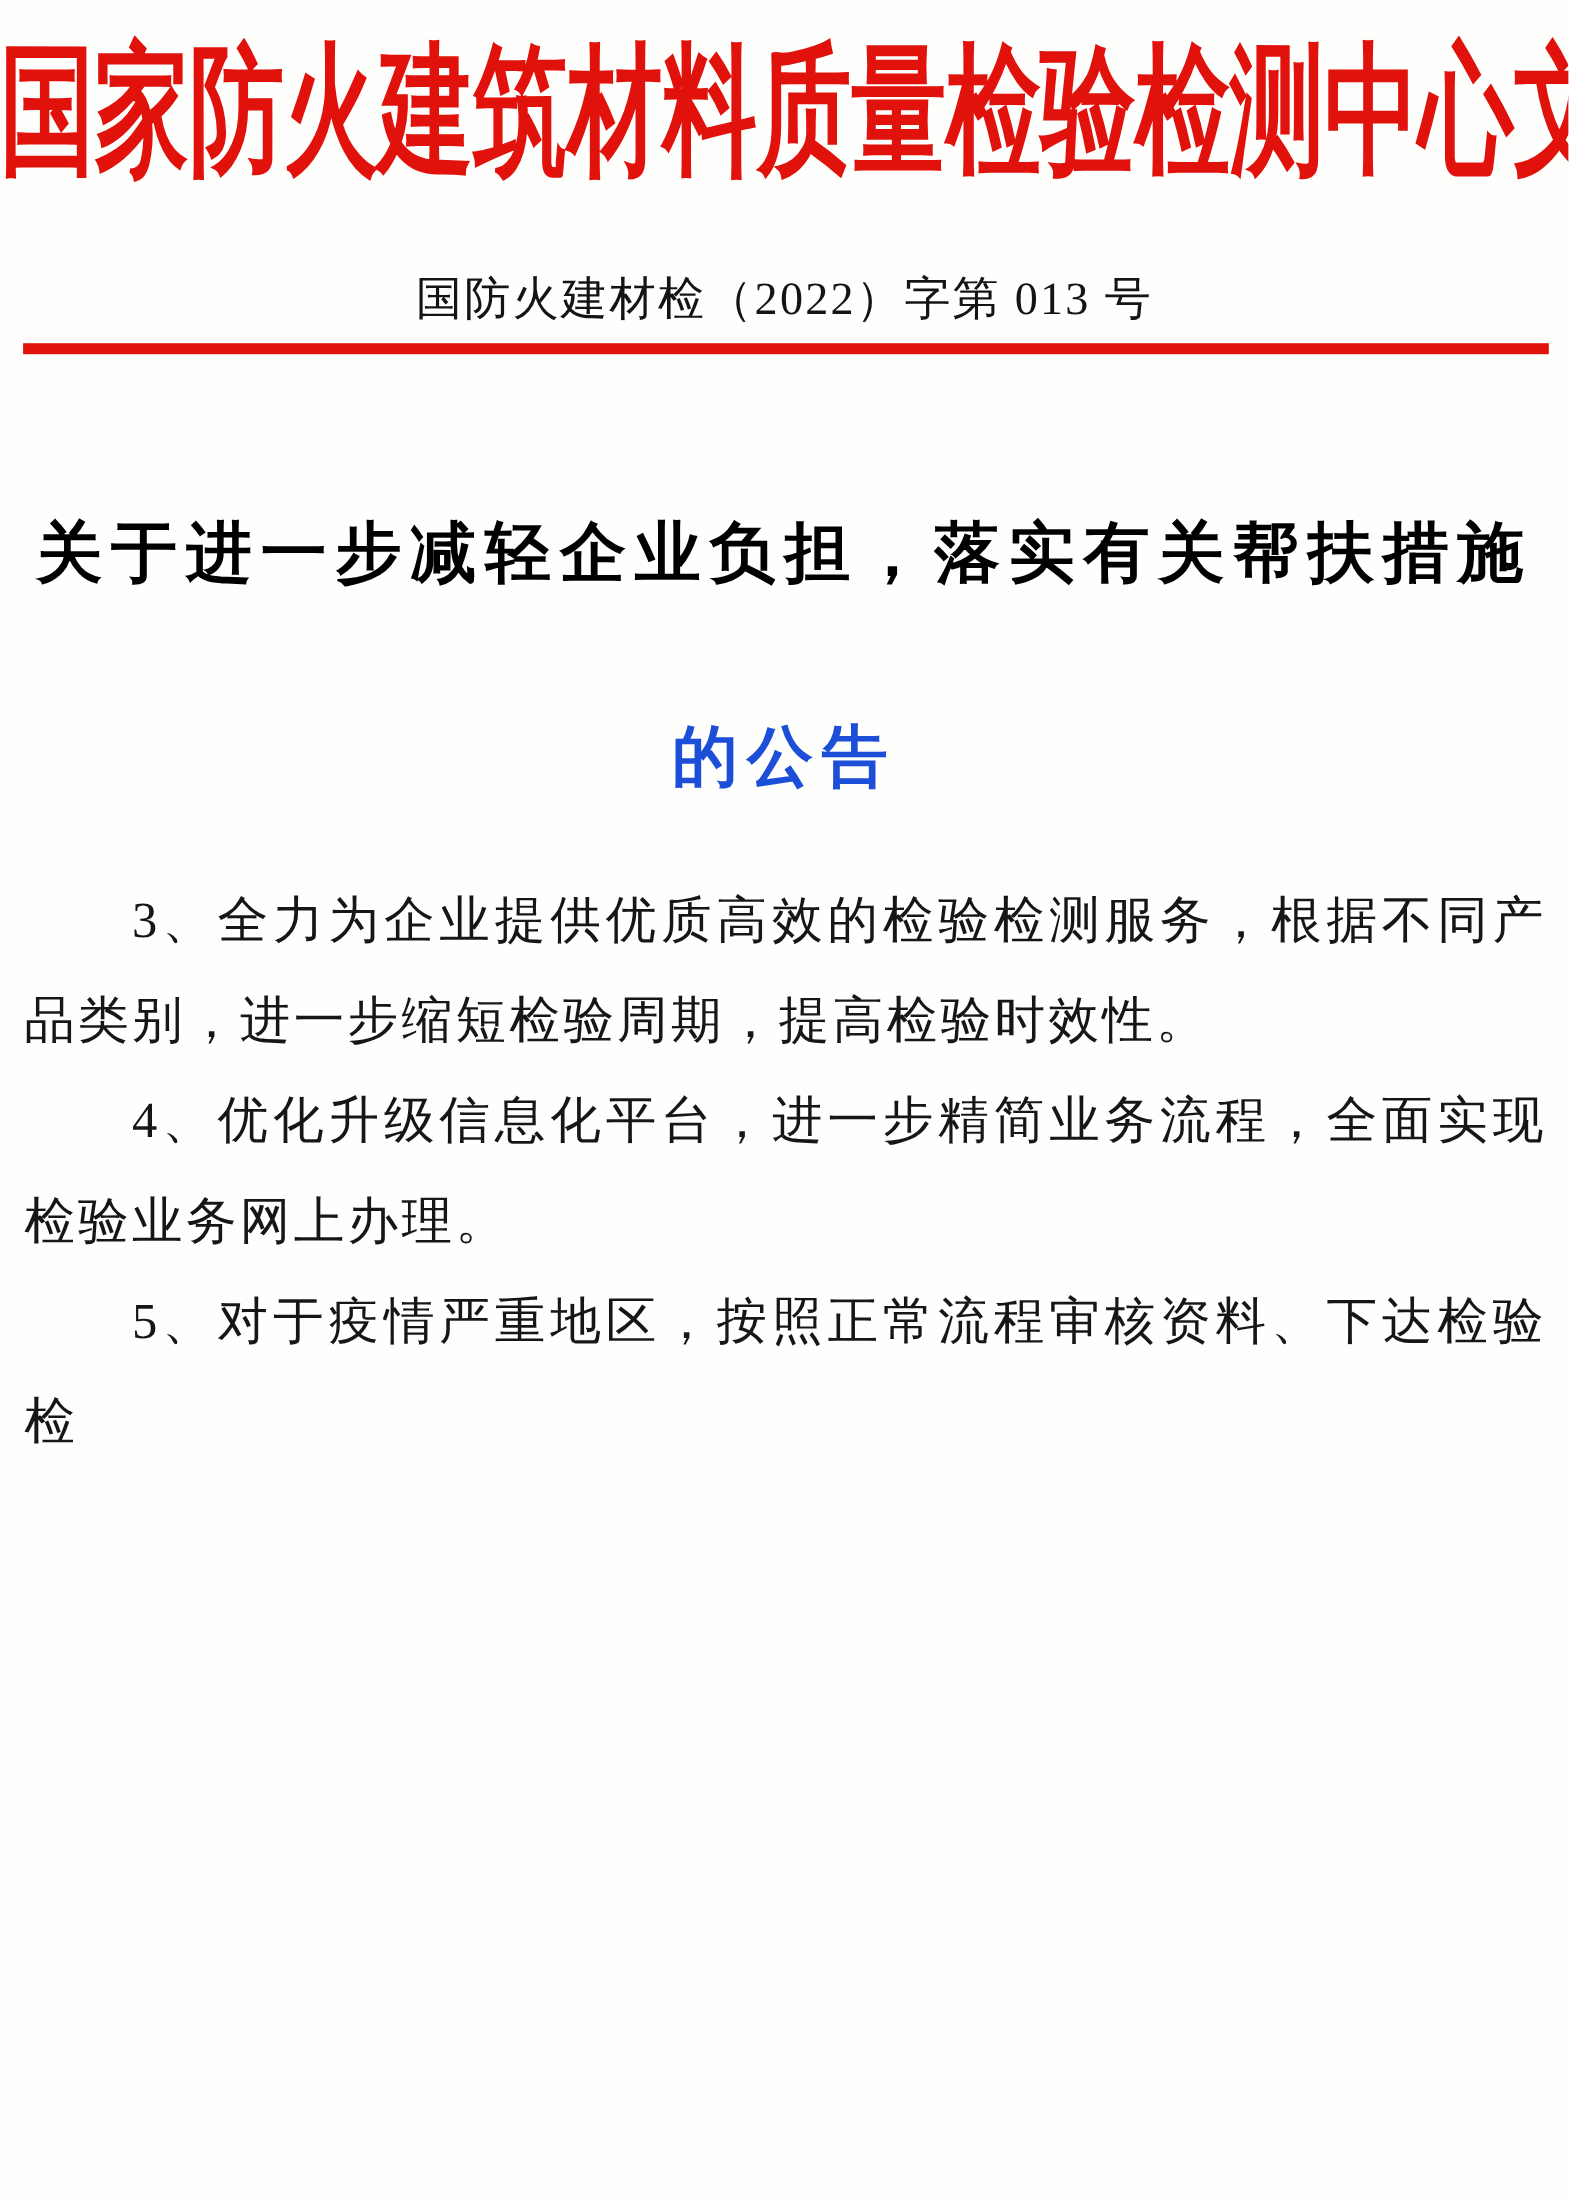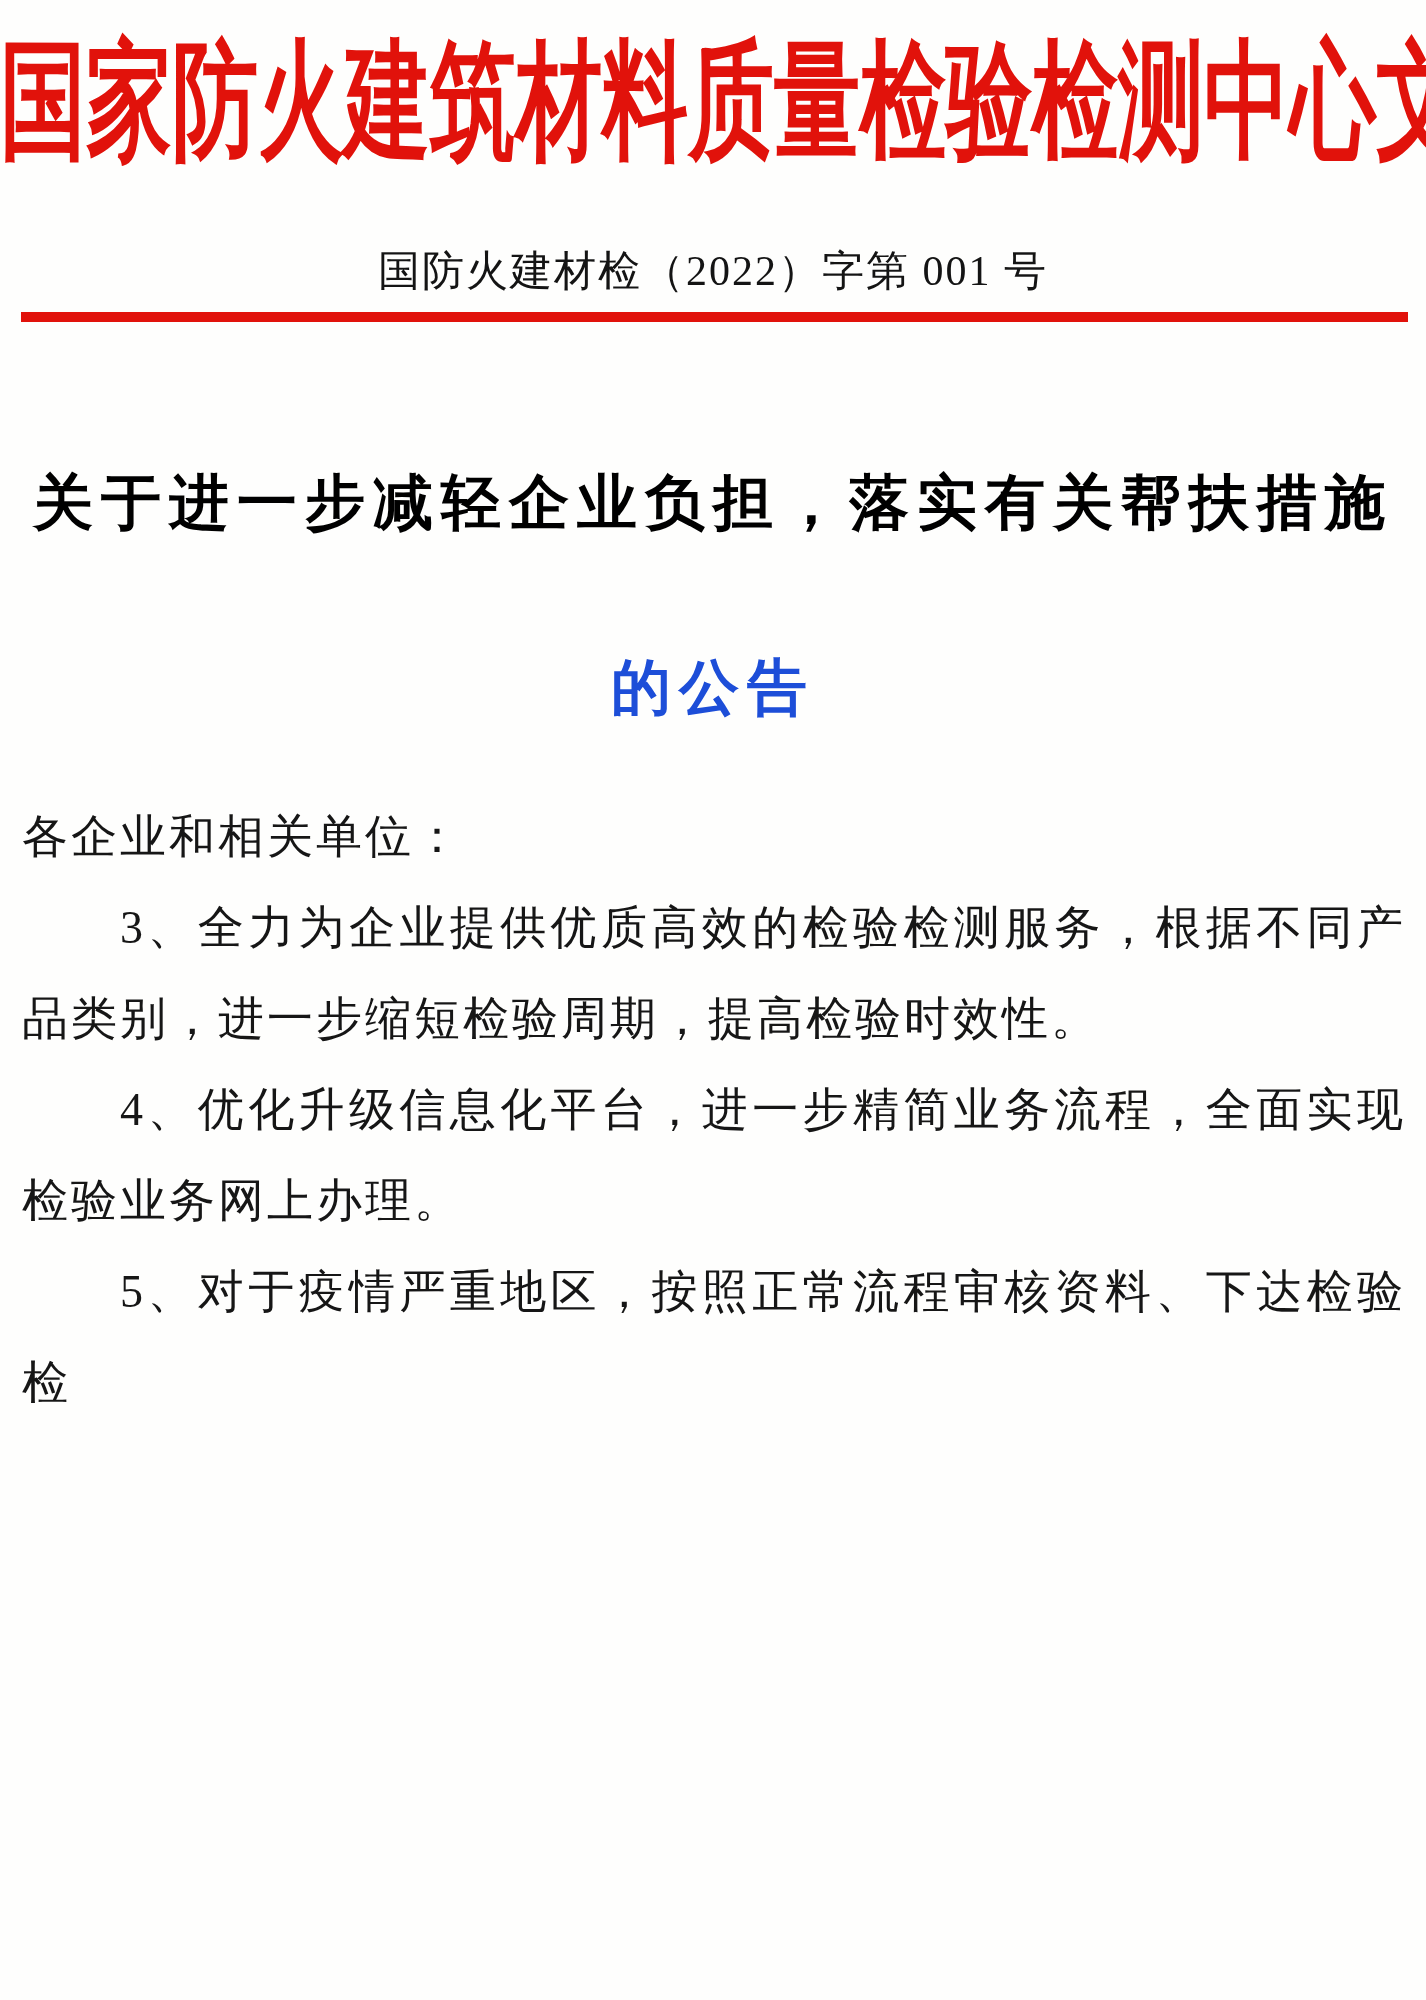--- a/index.html
+++ b/index.html
@@ -101,28 +101,27 @@
     text-indent: 98px;
   }
 </style>
 </head>
 <body>
 
 <div class="page">
 
   <div class="org-title">国家防火建筑材料质量检验检测中心文件</div>
 
-  <div class="doc-number">国防火建材检（2022）字第 001 号</div>
+  <div class="doc-number">国防火建材检（2022）字第 013 号</div>
 
   <div class="red-rule"></div>
 
   <div class="doc-title-line1">关于进一步减轻企业负担，落实有关帮扶措施</div>
 
   <div class="doc-title-line2">的公告</div>
 
   <div class="body-text">
-    <p class="salutation">各企业和相关单位：</p>
     <p class="para">3、全力为企业提供优质高效的检验检测服务，根据不同产品类别，进一步缩短检验周期，提高检验时效性。</p>
     <p class="para">4、优化升级信息化平台，进一步精简业务流程，全面实现检验业务网上办理。</p>
     <p class="para">5、对于疫情严重地区，按照正常流程审核资料、下达检验检</p>
   </div>
 
 </div>
 
 </body></html>

